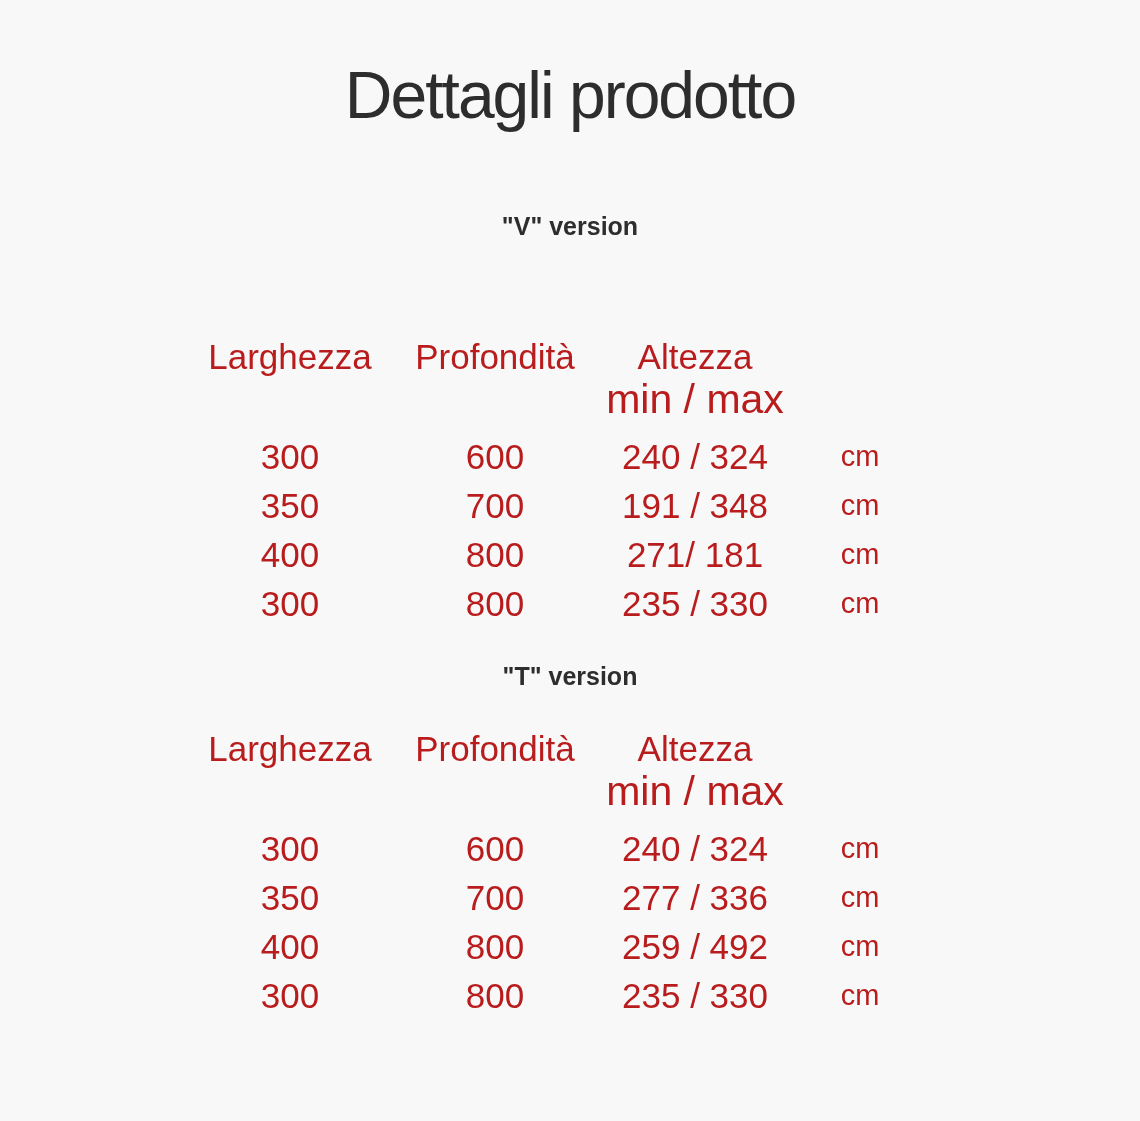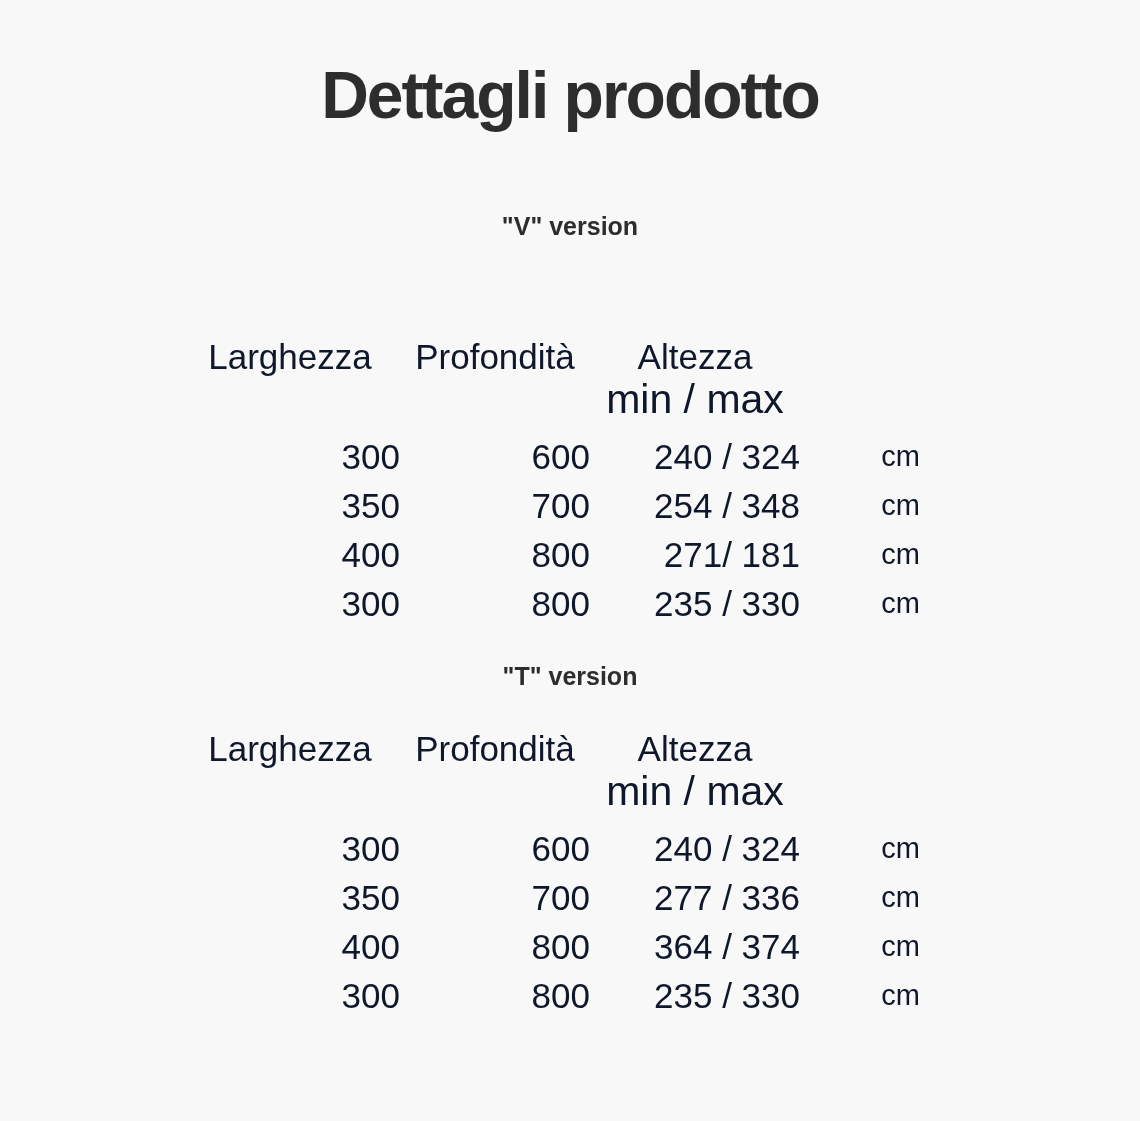--- a/index.html
+++ b/index.html
@@ -17,40 +17,40 @@
     position: relative;
     width: 1140px;
     height: 1121px;
   }
   .page-title {
     margin: 0;
     padding-top: 56px;
     text-align: center;
     font-size: 66px;
     line-height: 78px;
-    font-weight: bold;
+    font-weight: normal;
     letter-spacing: -2px;
     color: #2d2d2d;
   }
   .section-subtitle {
     text-align: center;
     font-size: 25px;
     line-height: 32px;
     font-weight: bold;
     color: #2d2d2d;
   }
   .subtitle-v { margin-top: 76px; }
   .subtitle-t { margin-top: 32px; }
 
   table.dims {
     border-collapse: collapse;
     table-layout: fixed;
     margin-left: 180px;
     width: 740px;
-    color: #0f172a;
+    color: #b91c1c;
     font-weight: 300;
   }
   .table-v { margin-top: 94px; }
   .table-t { margin-top: 36px; }
 
   table.dims col.c1 { width: 220px; }
   table.dims col.c2 { width: 190px; }
   table.dims col.c3 { width: 210px; }
   table.dims col.c4 { width: 120px; }
 
@@ -58,21 +58,21 @@
     font-weight: 300;
     font-size: 35px;
     line-height: 42px;
     text-align: center;
     vertical-align: top;
     padding: 0 0 12px 0;
   }
   table.dims td {
     font-size: 35px;
     height: 49px;
-    text-align: right;
+    text-align: center;
     vertical-align: middle;
     padding: 0;
     white-space: nowrap;
   }
   table.dims td.unit-cell {
     font-size: 29px;
   }
   .altezza-subline {
     display: block;
     font-size: 41px;
@@ -109,21 +109,21 @@
     <tbody>
       <tr>
         <td>300</td>
         <td>600</td>
         <td>240 / 324</td>
         <td class="unit-cell">cm</td>
       </tr>
       <tr>
         <td>350</td>
         <td>700</td>
-        <td>254 / 348</td>
+        <td>191 / 348</td>
         <td class="unit-cell">cm</td>
       </tr>
       <tr>
         <td>400</td>
         <td>800</td>
         <td>271/ 181</td>
         <td class="unit-cell">cm</td>
       </tr>
       <tr>
         <td>300</td>
@@ -163,21 +163,21 @@
       </tr>
       <tr>
         <td>350</td>
         <td>700</td>
         <td>277 / 336</td>
         <td class="unit-cell">cm</td>
       </tr>
       <tr>
         <td>400</td>
         <td>800</td>
-        <td>364 / 374</td>
+        <td>259 / 492</td>
         <td class="unit-cell">cm</td>
       </tr>
       <tr>
         <td>300</td>
         <td>800</td>
         <td>235 / 330</td>
         <td class="unit-cell">cm</td>
       </tr>
     </tbody>
   </table>

